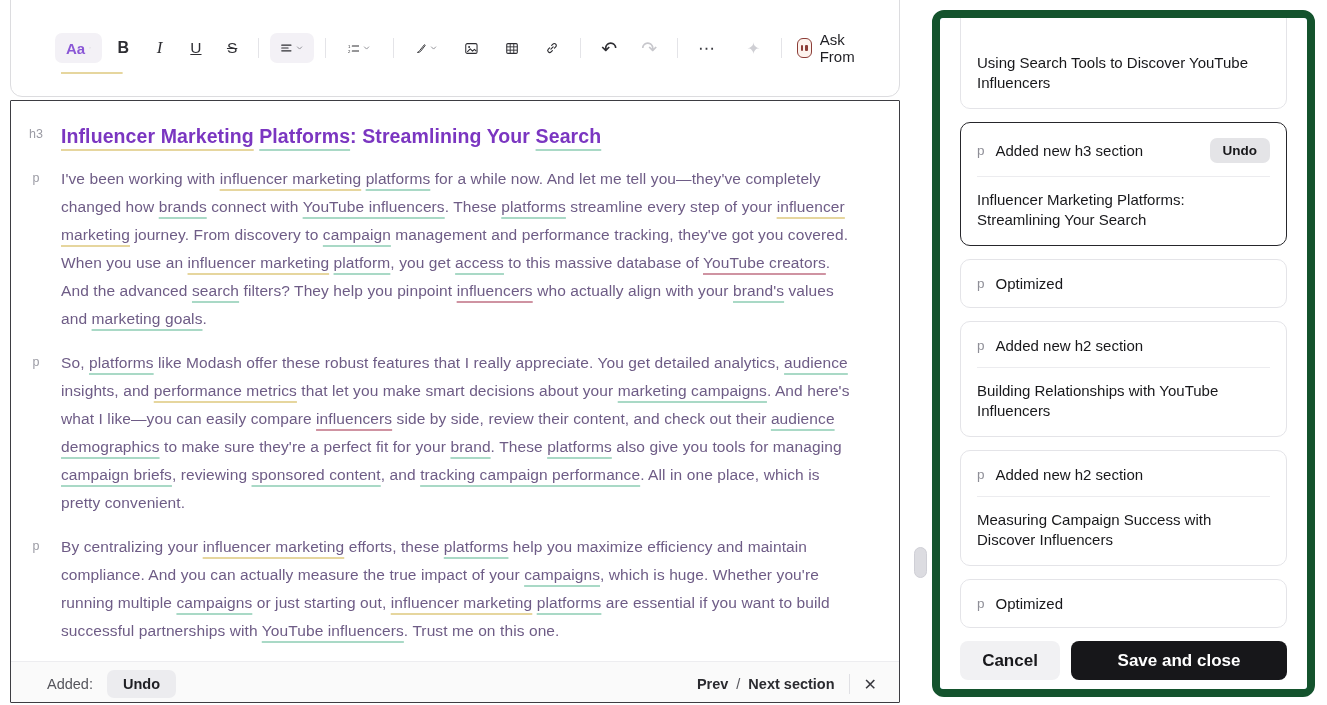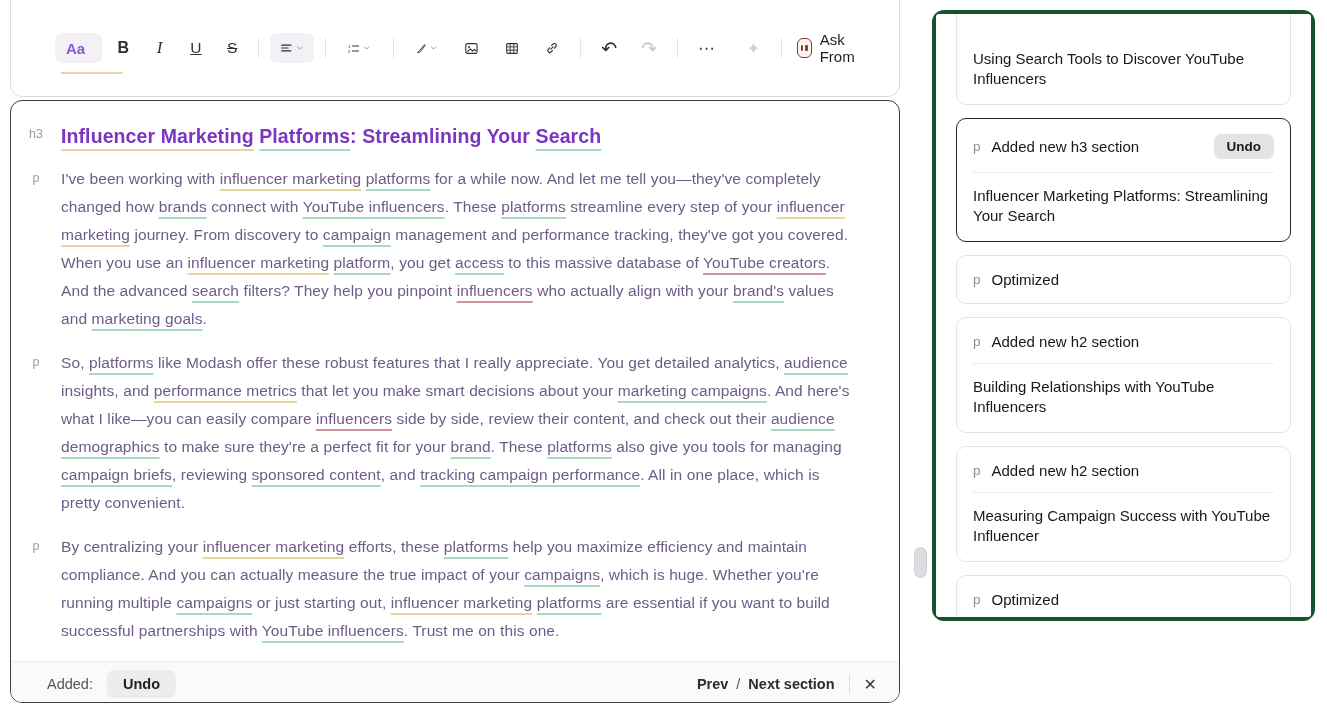--- a/index.html
+++ b/index.html
@@ -37,21 +37,21 @@
   .dots-glyph { font-size:17px; letter-spacing:2px; color:#3a3a40; }
   .sparkle-glyph { font-size:16px; color:#cfcfd4; }
   .surfy-btn { display:inline-flex; align-items:center; gap:8px; font-size:15px;
     color:#1f1f24; cursor:pointer; padding:0 4px; }
   .surfy-icon { width:20px; height:20px; border:1.6px solid #8c3d37; background:#fdf3ee;
     border-radius:6px; display:inline-flex; align-items:center; justify-content:center; gap:2.5px; }
   .surfy-icon i { display:block; width:2.2px; height:6px; background:#8c3d37; border-radius:1px; }
 
   
   .main-box { position:absolute; left:10px; top:100px; width:890px; height:603px;
-    background:#fff; border:1.5px solid #3d3d42; border-radius:12px;
+    background:#fff; border:1.5px solid #3d3d42; border-radius:1px;
     display:flex; flex-direction:column; overflow:hidden; }
   .blocks { flex:1; padding:20px 28px 0 0; }
   .block-row { display:flex; align-items:flex-start; }
   .gutter { flex:0 0 50px; text-align:center; font-size:12.5px; color:#9b9ba4;
     padding-top:6px; user-select:none; }
   .block-text { width:800px; font-size:15.5px; line-height:28px; color:#6e5c86;
     letter-spacing:.1px; margin-bottom:16px; }
   .h3-text { font-size:19.5px; line-height:30px; font-weight:700; color:#7b36c1;
     margin-bottom:14px; }
   .u { text-decoration:underline; text-decoration-thickness:2px; text-underline-offset:5px; }
@@ -66,22 +66,22 @@
   .footer .added { color:#55555c; font-size:14.5px; }
   .undo-pill { margin-left:14px; background:#ececef; border-radius:7px; padding:6px 16px;
     font-size:14.5px; font-weight:700; color:#1f1f24; cursor:pointer; }
   .footer .f-gap { flex:1; }
   .nav-link { font-size:14.5px; font-weight:600; color:#2b2b30; cursor:pointer; }
   .nav-slash { margin:0 8px; color:#55555c; font-size:14.5px; }
   .f-sep { width:1px; height:20px; background:#e0e0e4; margin:0 14px; }
   .close-x { font-size:16px; color:#3a3a40; cursor:pointer; }
 
   
-  .frame { position:absolute; left:932px; top:10px; width:383px; height:611px;
-    border:4px solid #14532d; border-radius:12px; background:#0ea5e9; z-index:4; }
+  .frame { position:absolute; left:932px; top:10px; width:383px; height:687px;
+    border:8px solid #14532d; border-radius:12px; background:#0ea5e9; z-index:4; }
   .frame-inner { width:100%; height:100%; background:#fff; border-radius:3px;
     padding:14px 20px 14px 20px; display:flex; flex-direction:column; gap:13px; overflow:hidden; }
   .card { border:1px solid #e4e4e8; border-radius:10px; padding:15px 16px; background:#fff; }
   .card.selected { border:1.5px solid #26262b; }
   .card.partial { margin-top:-62px; padding-top:82px; }
   .card-head { display:flex; align-items:center; gap:11px; }
   .card-marker { color:#8e8e97; font-size:13.5px; }
   .card-title { color:#18181b; font-size:15px; }
   .card-undo { margin-left:auto; background:#e4e4e7; border-radius:7px; padding:5px 13px;
     font-size:13.5px; font-weight:700; color:#18181b; cursor:pointer; }
@@ -254,21 +254,21 @@
           </div>
           <div class="card-div"></div>
           <div class="card-body">Building Relationships with YouTube Influencers</div>
         </div>
         <div class="card">
           <div class="card-head">
             <span class="card-marker">p</span>
             <span class="card-title">Added new h2 section</span>
           </div>
           <div class="card-div"></div>
-          <div class="card-body">Measuring Campaign Success with YouTube Influencer</div>
+          <div class="card-body">Measuring Campaign Success with Discover Influencers</div>
         </div>
         <div class="card">
           <div class="card-head">
             <span class="card-marker">p</span>
             <span class="card-title">Optimized</span>
           </div>
         </div>
         <div class="panel-actions">
         <div class="btn btn-cancel">Cancel</div>
         <div class="btn btn-save">Save and close</div>

